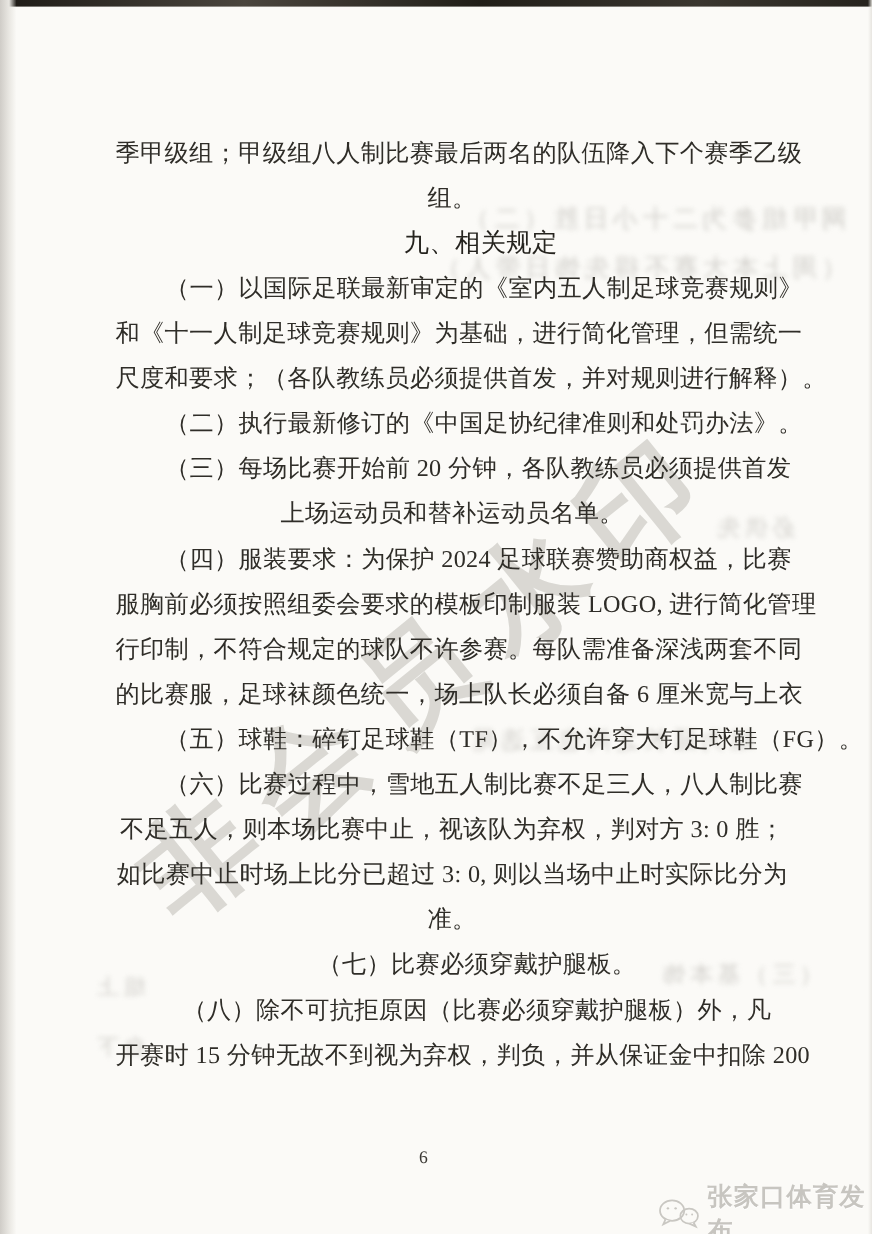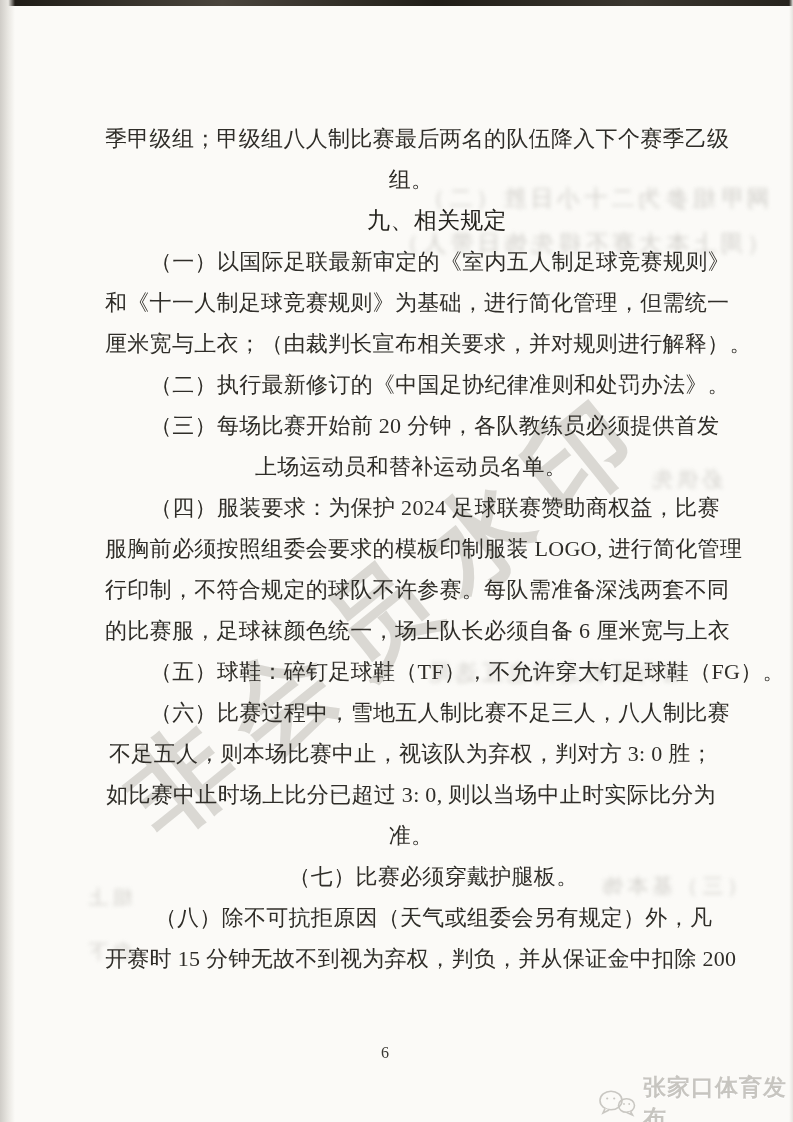--- a/index.html
+++ b/index.html
@@ -110,21 +110,21 @@
   <div class="content">
     <div>
         <div class="line">季甲级组；甲级组八人制比赛最后两名的队伍降入下个赛季乙级</div>
         <div class="line">组。</div>
       </div>
     <div class="heading">九、相关规定</div>
     <div>
         <div class="para">
           <div class="line">（一）以国际足联最新审定的《室内五人制足球竞赛规则》</div>
           <div class="line">和《十一人制足球竞赛规则》为基础，进行简化管理，但需统一</div>
-          <div class="line">厘米宽与上衣；（由裁判长宣布相关要求，并对规则进行解释）。</div>
+          <div class="line">尺度和要求；（各队教练员必须提供首发，并对规则进行解释）。</div>
         </div>
         <div class="para">
           <div class="line">（二）执行最新修订的《中国足协纪律准则和处罚办法》。</div>
         </div>
         <div class="para">
           <div class="line">（三）每场比赛开始前 20 分钟，各队教练员必须提供首发</div>
           <div class="line">上场运动员和替补运动员名单。</div>
         </div>
         <div class="para">
           <div class="line">（四）服装要求：为保护 2024 足球联赛赞助商权益，比赛</div>
@@ -138,21 +138,21 @@
         <div class="para">
           <div class="line">（六）比赛过程中，雪地五人制比赛不足三人，八人制比赛</div>
           <div class="line">不足五人，则本场比赛中止，视该队为弃权，判对方 3: 0 胜；</div>
           <div class="line">如比赛中止时场上比分已超过 3: 0, 则以当场中止时实际比分为</div>
           <div class="line">准。</div>
         </div>
         <div class="para">
           <div class="line">（七）比赛必须穿戴护腿板。</div>
         </div>
         <div class="para">
-          <div class="line">（八）除不可抗拒原因（天气或组委会另有规定）外，凡</div>
+          <div class="line">（八）除不可抗拒原因（比赛必须穿戴护腿板）外，凡</div>
           <div class="line">开赛时 15 分钟无故不到视为弃权，判负，并从保证金中扣除 200</div>
         </div>
       </div>
   </div>
 
   <div class="page-number">6</div>
 
   <div class="brand">
     <span>
       <svg width="38" height="28" viewBox="0 0 38 28" fill="none" stroke="#c9c7c2" stroke-width="1.6">

